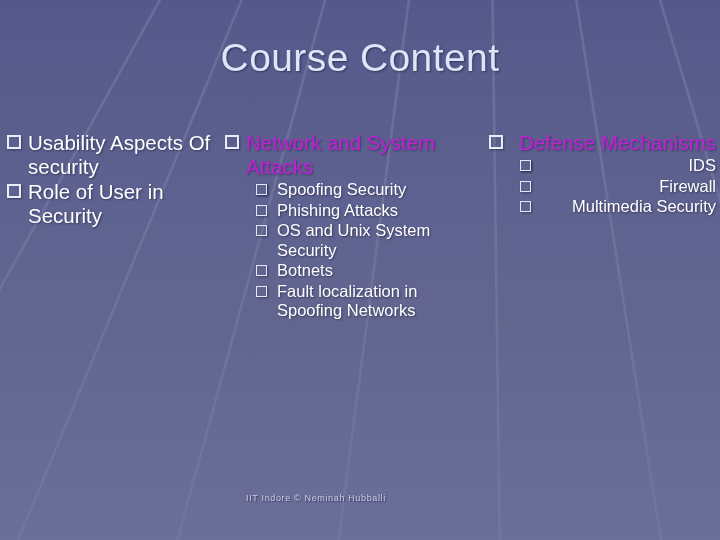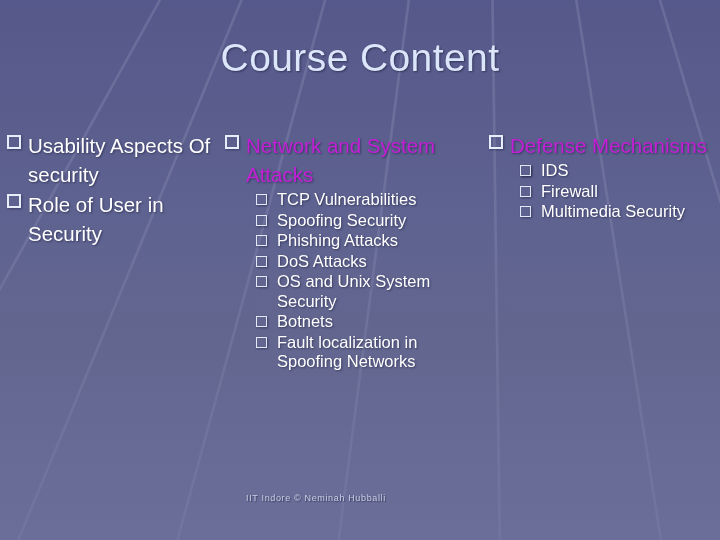--- a/index.html
+++ b/index.html
@@ -38,37 +38,37 @@
     white-space: nowrap;
   }
 
   
   .col {
     position: absolute;
     top: 131px;
   }
   #col-left  { left: 6px;   width: 218px; }
   #col-mid   { left: 224px; width: 256px; }
-  #col-right { left: 488px; width: 228px; }
+  #col-right { left: 488px; width: 228px; text-align: right; }
 
   ul.lvl1, ul.lvl2 {
     list-style: none;
     margin: 0;
     padding: 0;
   }
   ul.lvl2 { margin-top: 1px; }
 
   li.item {
     position: relative;
     color: #ffffff;
     text-shadow: 1px 1px 2px rgba(20,20,50,0.5);
   }
   li.l1 {
     font-size: 20.5px;
-    line-height: 29px;
+    line-height: 24px;
     padding-left: 22px;
     margin-bottom: 1px;
   }
   li.l2 {
     font-size: 16.5px;
     line-height: 19.5px;
     padding-left: 53px;
     margin-bottom: 1px;
   }
   li.magenta { color: #c41fd6; }
@@ -176,33 +176,28 @@
   <div class="col" id="col-mid">
     <ul class="lvl1">
       <li class="item l1 magenta">
         <span class="bullet"></span>
         <span class="itxt">Network and System Attacks</span>
       </li>
     </ul>
     <ul class="lvl2">
       <li class="item l2">
         <span class="bullet"></span>
-        <span class="itxt">TCP Vulnerabilities</span>
       </li>
       <li class="item l2">
         <span class="bullet"></span>
         <span class="itxt">Spoofing Security</span>
       </li>
       <li class="item l2">
         <span class="bullet"></span>
         <span class="itxt">Phishing Attacks</span>
-      </li>
-      <li class="item l2">
-        <span class="bullet"></span>
-        <span class="itxt">DoS Attacks</span>
       </li>
       <li class="item l2">
         <span class="bullet"></span>
         <span class="itxt">OS and Unix System Security</span>
       </li>
       <li class="item l2">
         <span class="bullet"></span>
         <span class="itxt">Botnets</span>
       </li>
       <li class="item l2">

